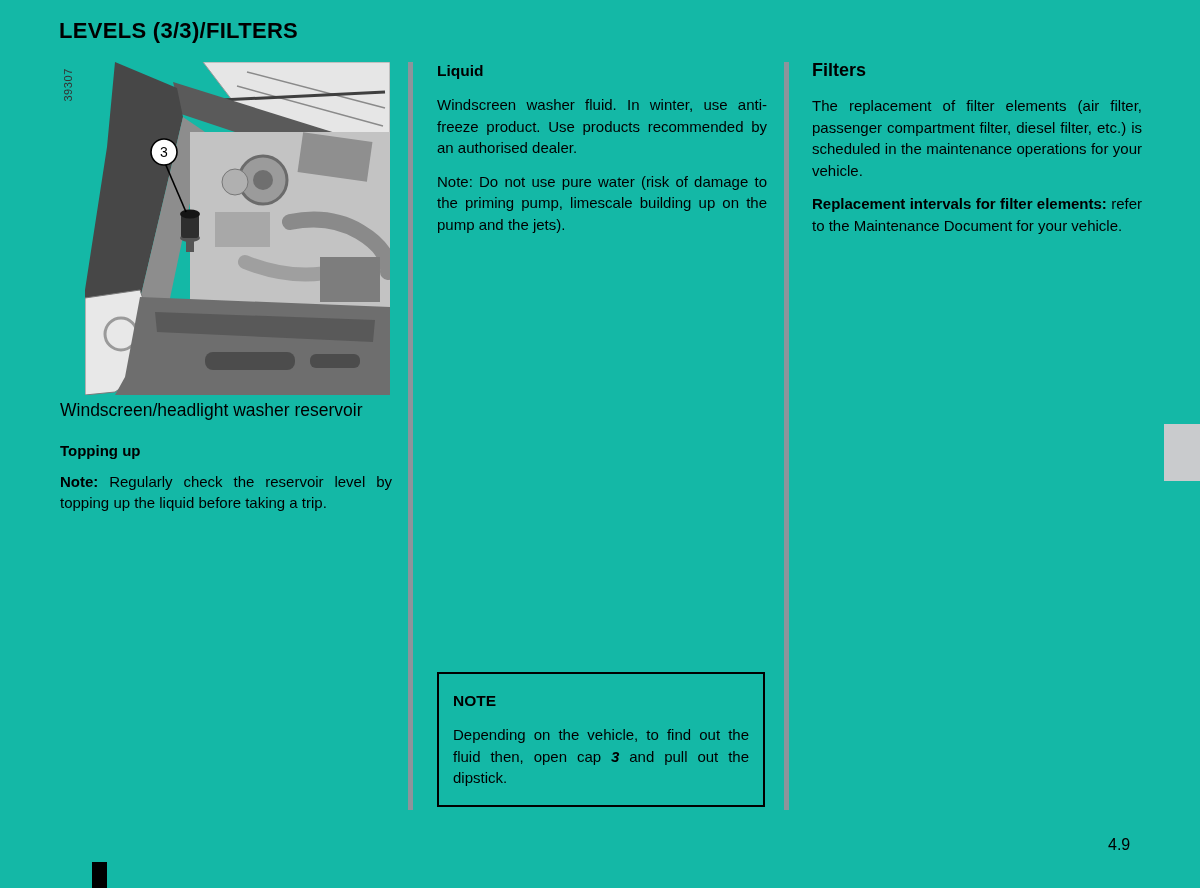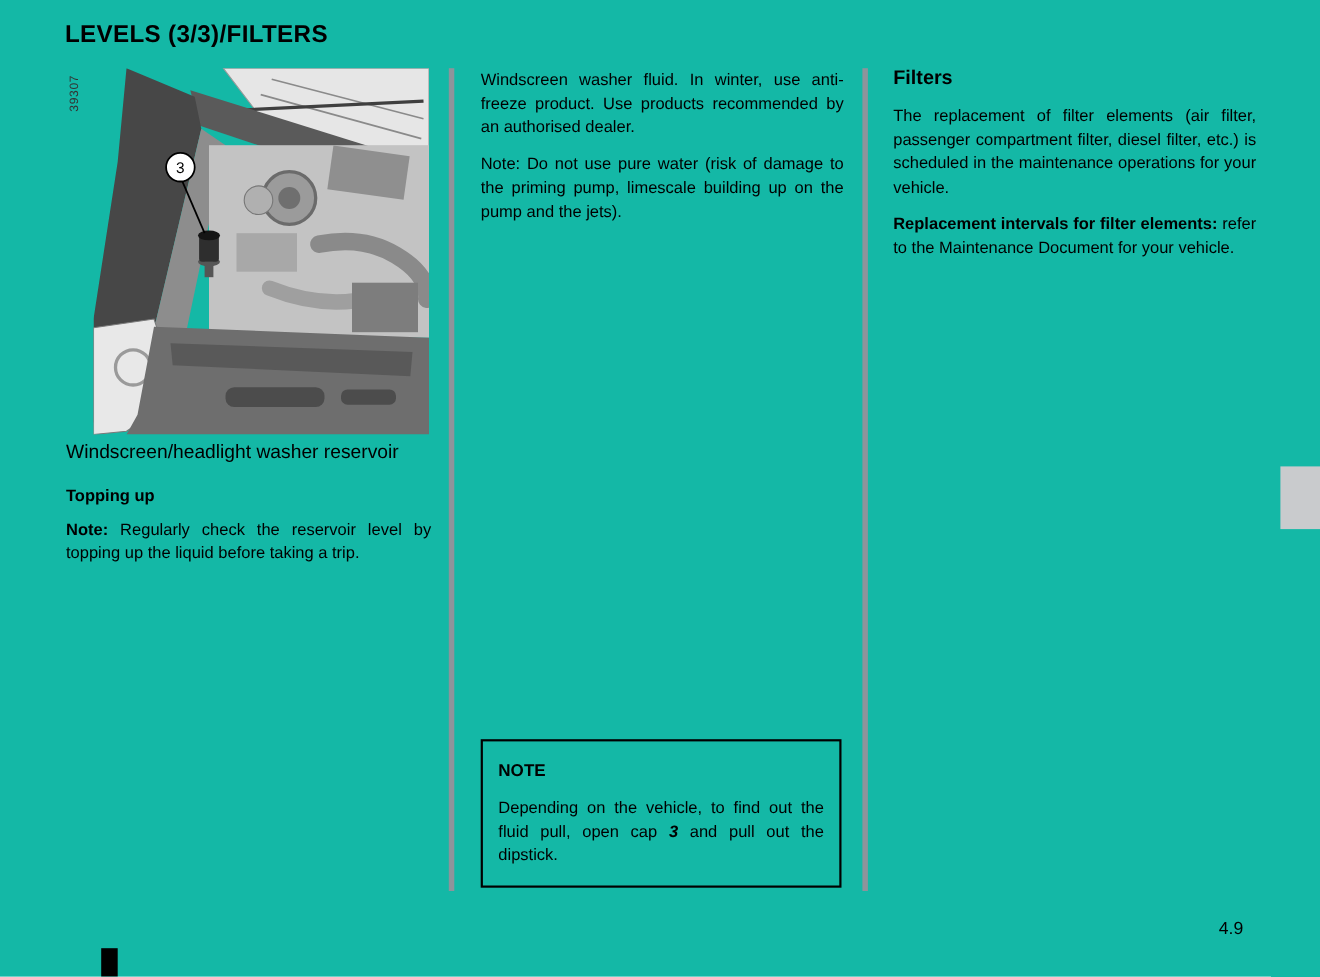--- a/index.html
+++ b/index.html
@@ -101,27 +101,28 @@
   <div class="divider divider-1"></div>
   <div class="divider divider-2"></div>
 
   <section class="col left-text">
     <h2 class="h-medium">Windscreen/headlight washer reservoir</h2>
     <h3 class="h-small">Topping up</h3>
     <p><b>Note:</b><span> Regularly check the reservoir level by topping up the liquid before taking a trip.</span></p>
   </section>
 
   <section class="col mid-text">
+    <h2 class="h-col">Liquid</h2>
     <p>Windscreen washer fluid. In winter, use anti-freeze product. Use products recommended by an authorised dealer.</p>
     <p>Note: Do not use pure water (risk of damage to the priming pump, limescale building up on the pump and the jets).</p>
   </section>
 
   <div class="note-box">
     <h3>NOTE</h3>
-    <p><span>Depending on the vehicle, to find out the fluid pull, open cap </span><span class="bi">3</span><span> and pull out the dipstick.</span></p>
+    <p><span>Depending on the vehicle, to find out the fluid then, open cap </span><span class="bi">3</span><span> and pull out the dipstick.</span></p>
   </div>
 
   <section class="col right-text">
     <h2 class="h-large">Filters</h2>
     <p>The replacement of filter elements (air filter, passenger compartment filter, diesel filter, etc.) is scheduled in the maintenance operations for your vehicle.</p>
     <p><b>Replacement intervals for filter elements:</b><span> refer to the Maintenance Document for your vehicle.</span></p>
   </section>
 
   <div class="page-number">4.9</div>
   <div class="side-tab"></div>

